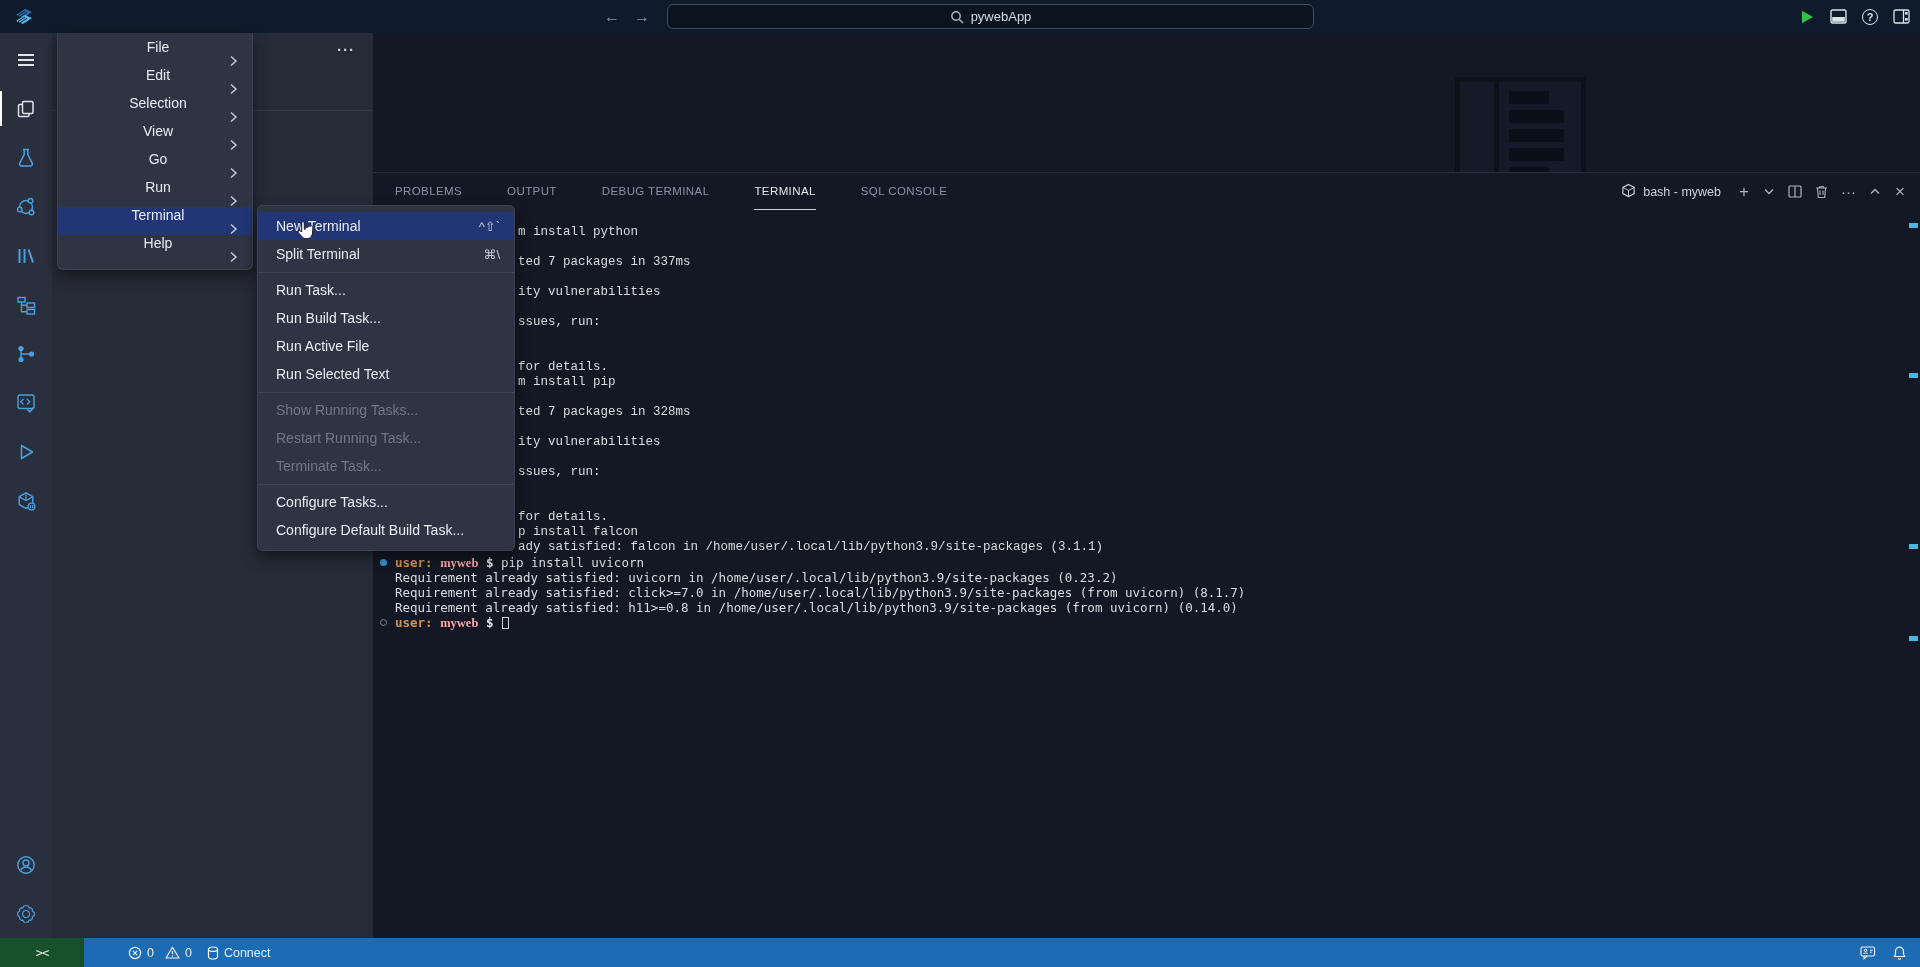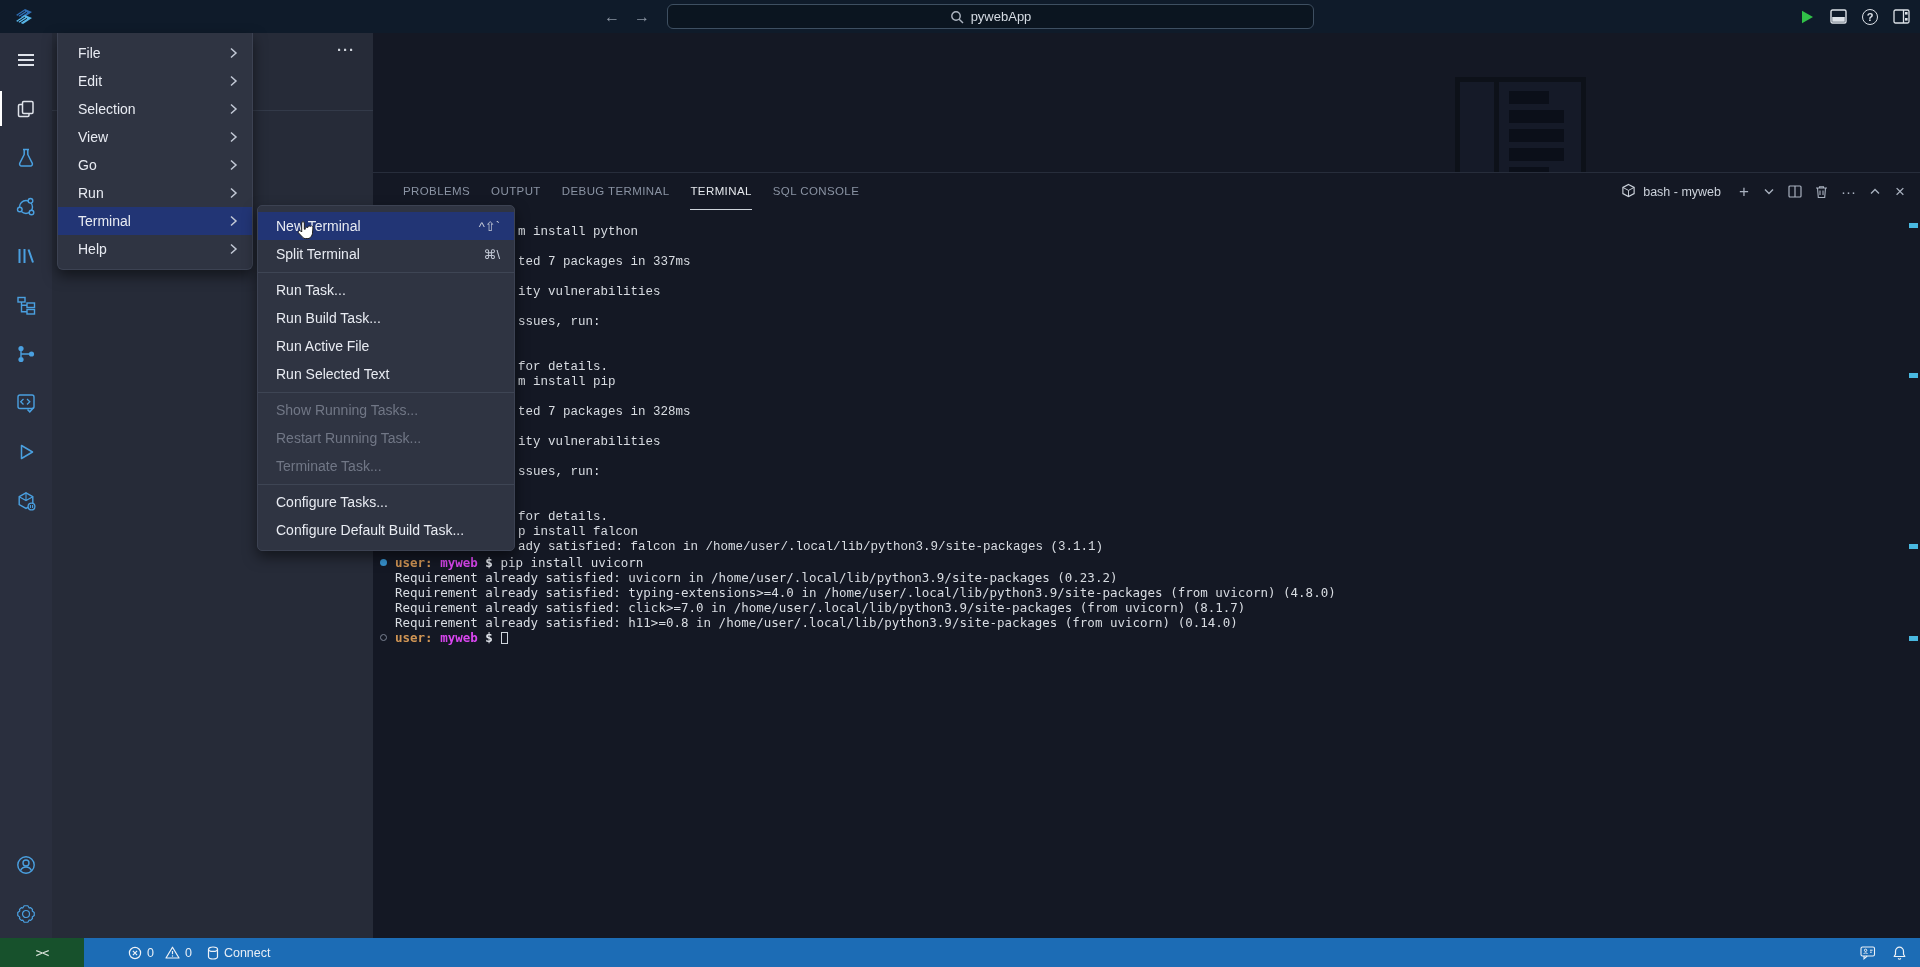--- a/index.html
+++ b/index.html
@@ -42,46 +42,46 @@
   .wm-left { flex:0 0 34px; background:#151a28; }
   .wm-right { flex:1; background:#151a28; padding:9px 0 0 10px; }
   .wm-right i { display:block; height:13px; margin-bottom:6px; background:#0b0f19; }
   .wm-right i:nth-child(1){ width:55%; }
   .wm-right i:nth-child(2){ width:76%; }
   .wm-right i:nth-child(3){ width:76%; }
   .wm-right i:nth-child(4){ width:76%; }
   .wm-right i:nth-child(5){ width:55%; }
   
   .panel { position:absolute; left:373px; top:172px; right:0; bottom:29px; background:#141824; border-top:1px solid #272d3b; }
-  .panel-tabs { position:absolute; top:0; left:8px; height:37px; display:flex; align-items:stretch; padding-left:22px; gap:21px; }
+  .panel-tabs { position:absolute; top:0; left:0; height:37px; display:flex; align-items:stretch; padding-left:22px; gap:45px; }
   .tab { font-size:11.5px; letter-spacing:.4px; color:#8a93a3; display:flex; align-items:center;
     border-bottom:1px solid transparent; padding-bottom:1px; }
   .tab.active { color:#e4e7ec; border-bottom-color:#cdd3da; }
   .panel-controls { position:absolute; top:0; right:14px; height:37px; display:flex; align-items:center; gap:13px; color:#a9b1bf; }
   .term-title { display:flex; align-items:center; gap:7px; font-size:12.5px; color:#ccd2db; margin-right:4px; }
   .pc { display:flex; align-items:center; justify-content:center; min-width:12px; font-size:15px; color:#a9b1bf; }
   .pc.txt { font-size:17px; line-height:1; }
   
   .term { position:absolute; left:0; top:52px; right:14px;
     font-family:"DejaVu Sans Mono", monospace; font-size:12.5px; color:#d8dce2; }
   .tl { position:relative; height:15px; line-height:15px; white-space:pre; padding-left:22px; }
   .tl.frag { padding-left:145px;font-family:Liberation Mono, monospace; }
   .tl .u { color:#cf9454; font-weight:bold; }
-  .tl .h { color:#d946ef; font-weight:bold; }
+  .tl .h { color:#fca5a5; font-weight:bold;font-family:Liberation Serif, serif; }
   .tl .s { color:#e3e7ed; font-weight:bold; }
   .mk { position:absolute; left:7px; top:4px; width:7px; height:7px; border-radius:50%; }
   .mk.filled { background:#3794d1; }
   .mk.hollow { width:7px; height:7px; border:1px solid #7a8292; background:transparent; }
   .cur { display:inline-block; width:7px; height:12px; border:1px solid #cfd4dc; vertical-align:-2px; margin-left:1px; }
   .scrollmark { position:absolute; right:2px; width:9px; height:5px; background:#49b8e0; }
   
   .menu { position:absolute; left:57px; top:33px; width:196px; background:#2f3442; padding:6px 0;
     border:1px solid #3c4252; border-top:none; border-radius:0 0 6px 6px;
     box-shadow:0 6px 14px rgba(0,0,0,.5); z-index:5; }
-  .menu-item { height:28px; display:flex; align-items:center; padding:0 14px 0 20px; color:#e8ebf2; font-size:14px; }
+  .menu-item { height:28px; display:flex; align-items:center; padding:0 14px 0 20px; color:#e8ebf2; font-size:14px;flex-direction:column; }
   .menu-item.active { background:#223575; }
   .menu-item .chev { margin-left:auto; display:flex; color:#c3c9d6; }
   .submenu { position:absolute; left:257px; top:205px; width:258px; background:#2f3442; padding:6px 0;
     border:1px solid #3c4252; border-radius:5px; box-shadow:0 6px 14px rgba(0,0,0,.5); z-index:6; }
   .submenu-item { height:28px; display:flex; align-items:center; padding:0 14px 0 18px; color:#e8ebf2; font-size:14px; }
   .submenu-item.highlight { background:#223575; }
   .submenu-item.disabled { color:#717786; }
   .submenu-item .shortcut { margin-left:auto; color:#c3c9d6; font-size:13px; }
   .submenu-sep { height:1px; background:#3e4554; margin:3.5px 0; }
   .hand { position:absolute; left:296px; top:220px; z-index:9; }
@@ -342,21 +342,20 @@
       <div class="tl frag"><span>ity vulnerabilities</span></div>
       <div class="tl"></div>
       <div class="tl frag"><span>ssues, run:</span></div>
       <div class="tl"></div>
       <div class="tl"></div>
       <div class="tl frag"><span>for details.</span></div>
       <div class="tl frag"><span>p install falcon</span></div>
       <div class="tl frag"><span>ady satisfied: falcon in /home/user/.local/lib/python3.9/site-packages (3.1.1)</span></div>
       <div class="tl"><i class="mk filled"></i><span class="u">user:</span> <span class="h">myweb</span> <span class="s">$</span> <span class="c">pip install uvicorn</span></div>
       <div class="tl"><span>Requirement already satisfied: uvicorn in /home/user/.local/lib/python3.9/site-packages (0.23.2)</span></div>
-      <div class="tl"><span>Requirement already satisfied: typing-extensions&gt;=4.0 in /home/user/.local/lib/python3.9/site-packages (from uvicorn) (4.8.0)</span></div>
       <div class="tl"><span>Requirement already satisfied: click&gt;=7.0 in /home/user/.local/lib/python3.9/site-packages (from uvicorn) (8.1.7)</span></div>
       <div class="tl"><span>Requirement already satisfied: h11&gt;=0.8 in /home/user/.local/lib/python3.9/site-packages (from uvicorn) (0.14.0)</span></div>
       <div class="tl"><i class="mk hollow"></i><span class="u">user:</span> <span class="h">myweb</span> <span class="s">$</span> <span class="c"></span><i class="cur"></i></div>
     </div>
   <div class="scrollmark" style="top:50px"></div>
   <div class="scrollmark" style="top:200px"></div>
   <div class="scrollmark" style="top:371px"></div>
   <div class="scrollmark" style="top:463px"></div>
 </div>
 

